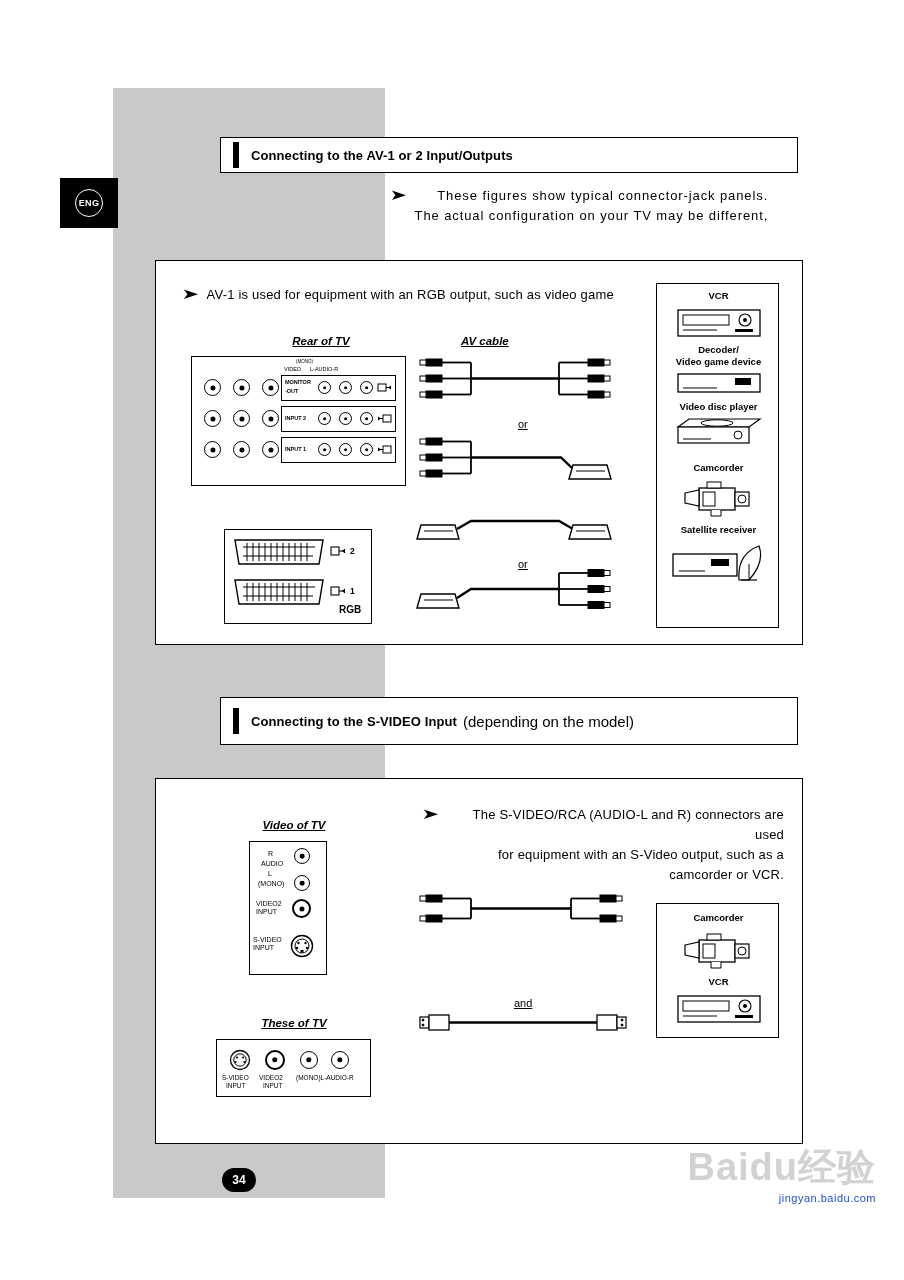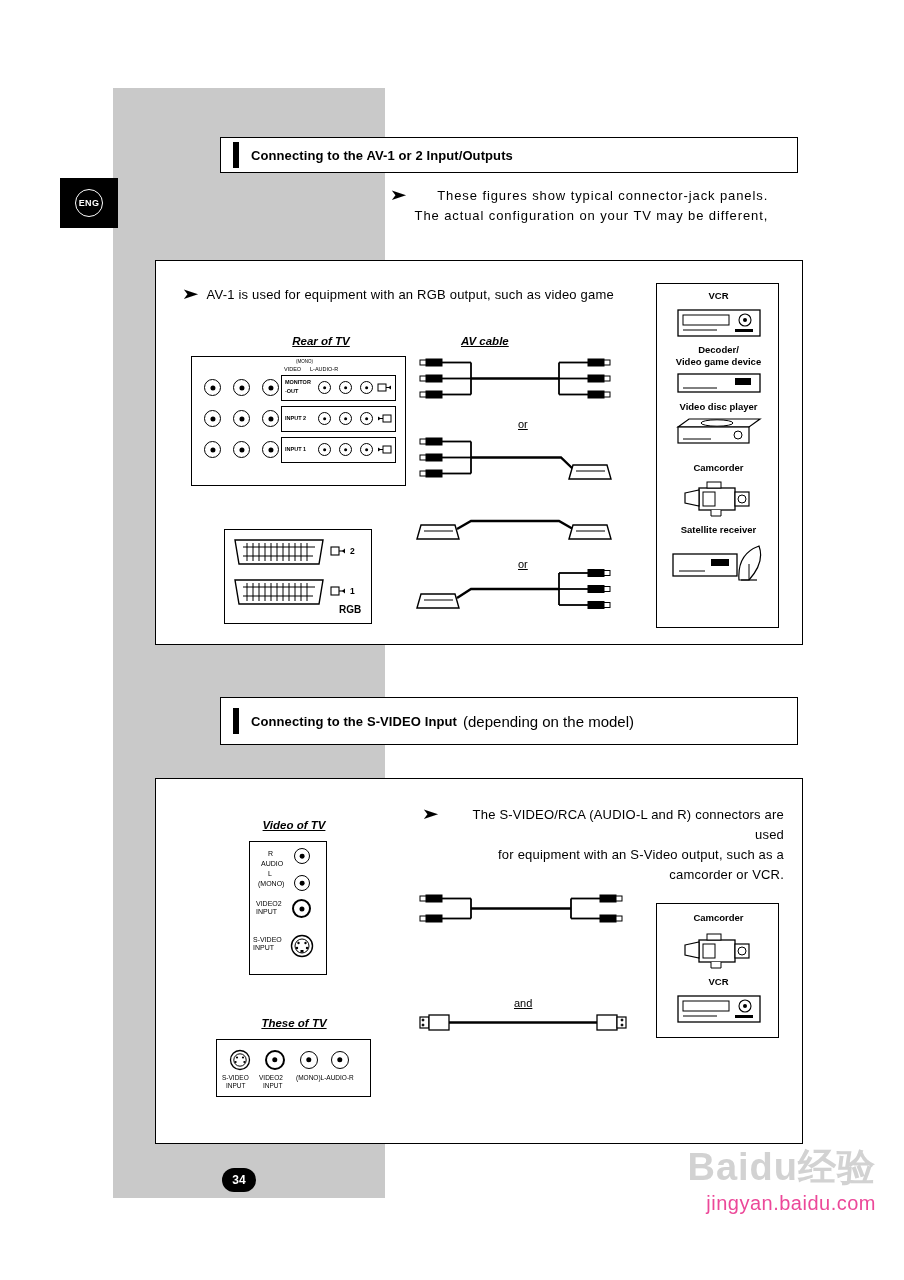--- a/index.html
+++ b/index.html
@@ -183,23 +183,23 @@
     user-select: none;
     margin-left: 48px;
   }
   .wm-main {
     font-size: 38px;
     font-weight: bold;
     letter-spacing: 1px;
     line-height: 1;
   }
   .wm-sub {
-    font-size: 20px;
+    font-size: 11px;
     margin-top: 6px;
-    color: #ec4899;
+    color: #1d4ed8;
     letter-spacing: 0.5px;
   }
   .or-lbl {
     position: absolute;
     font-size: 11px;
     color: #000;
     text-decoration: underline;
   }
   svg { display: block; overflow: visible; }
 </style>

